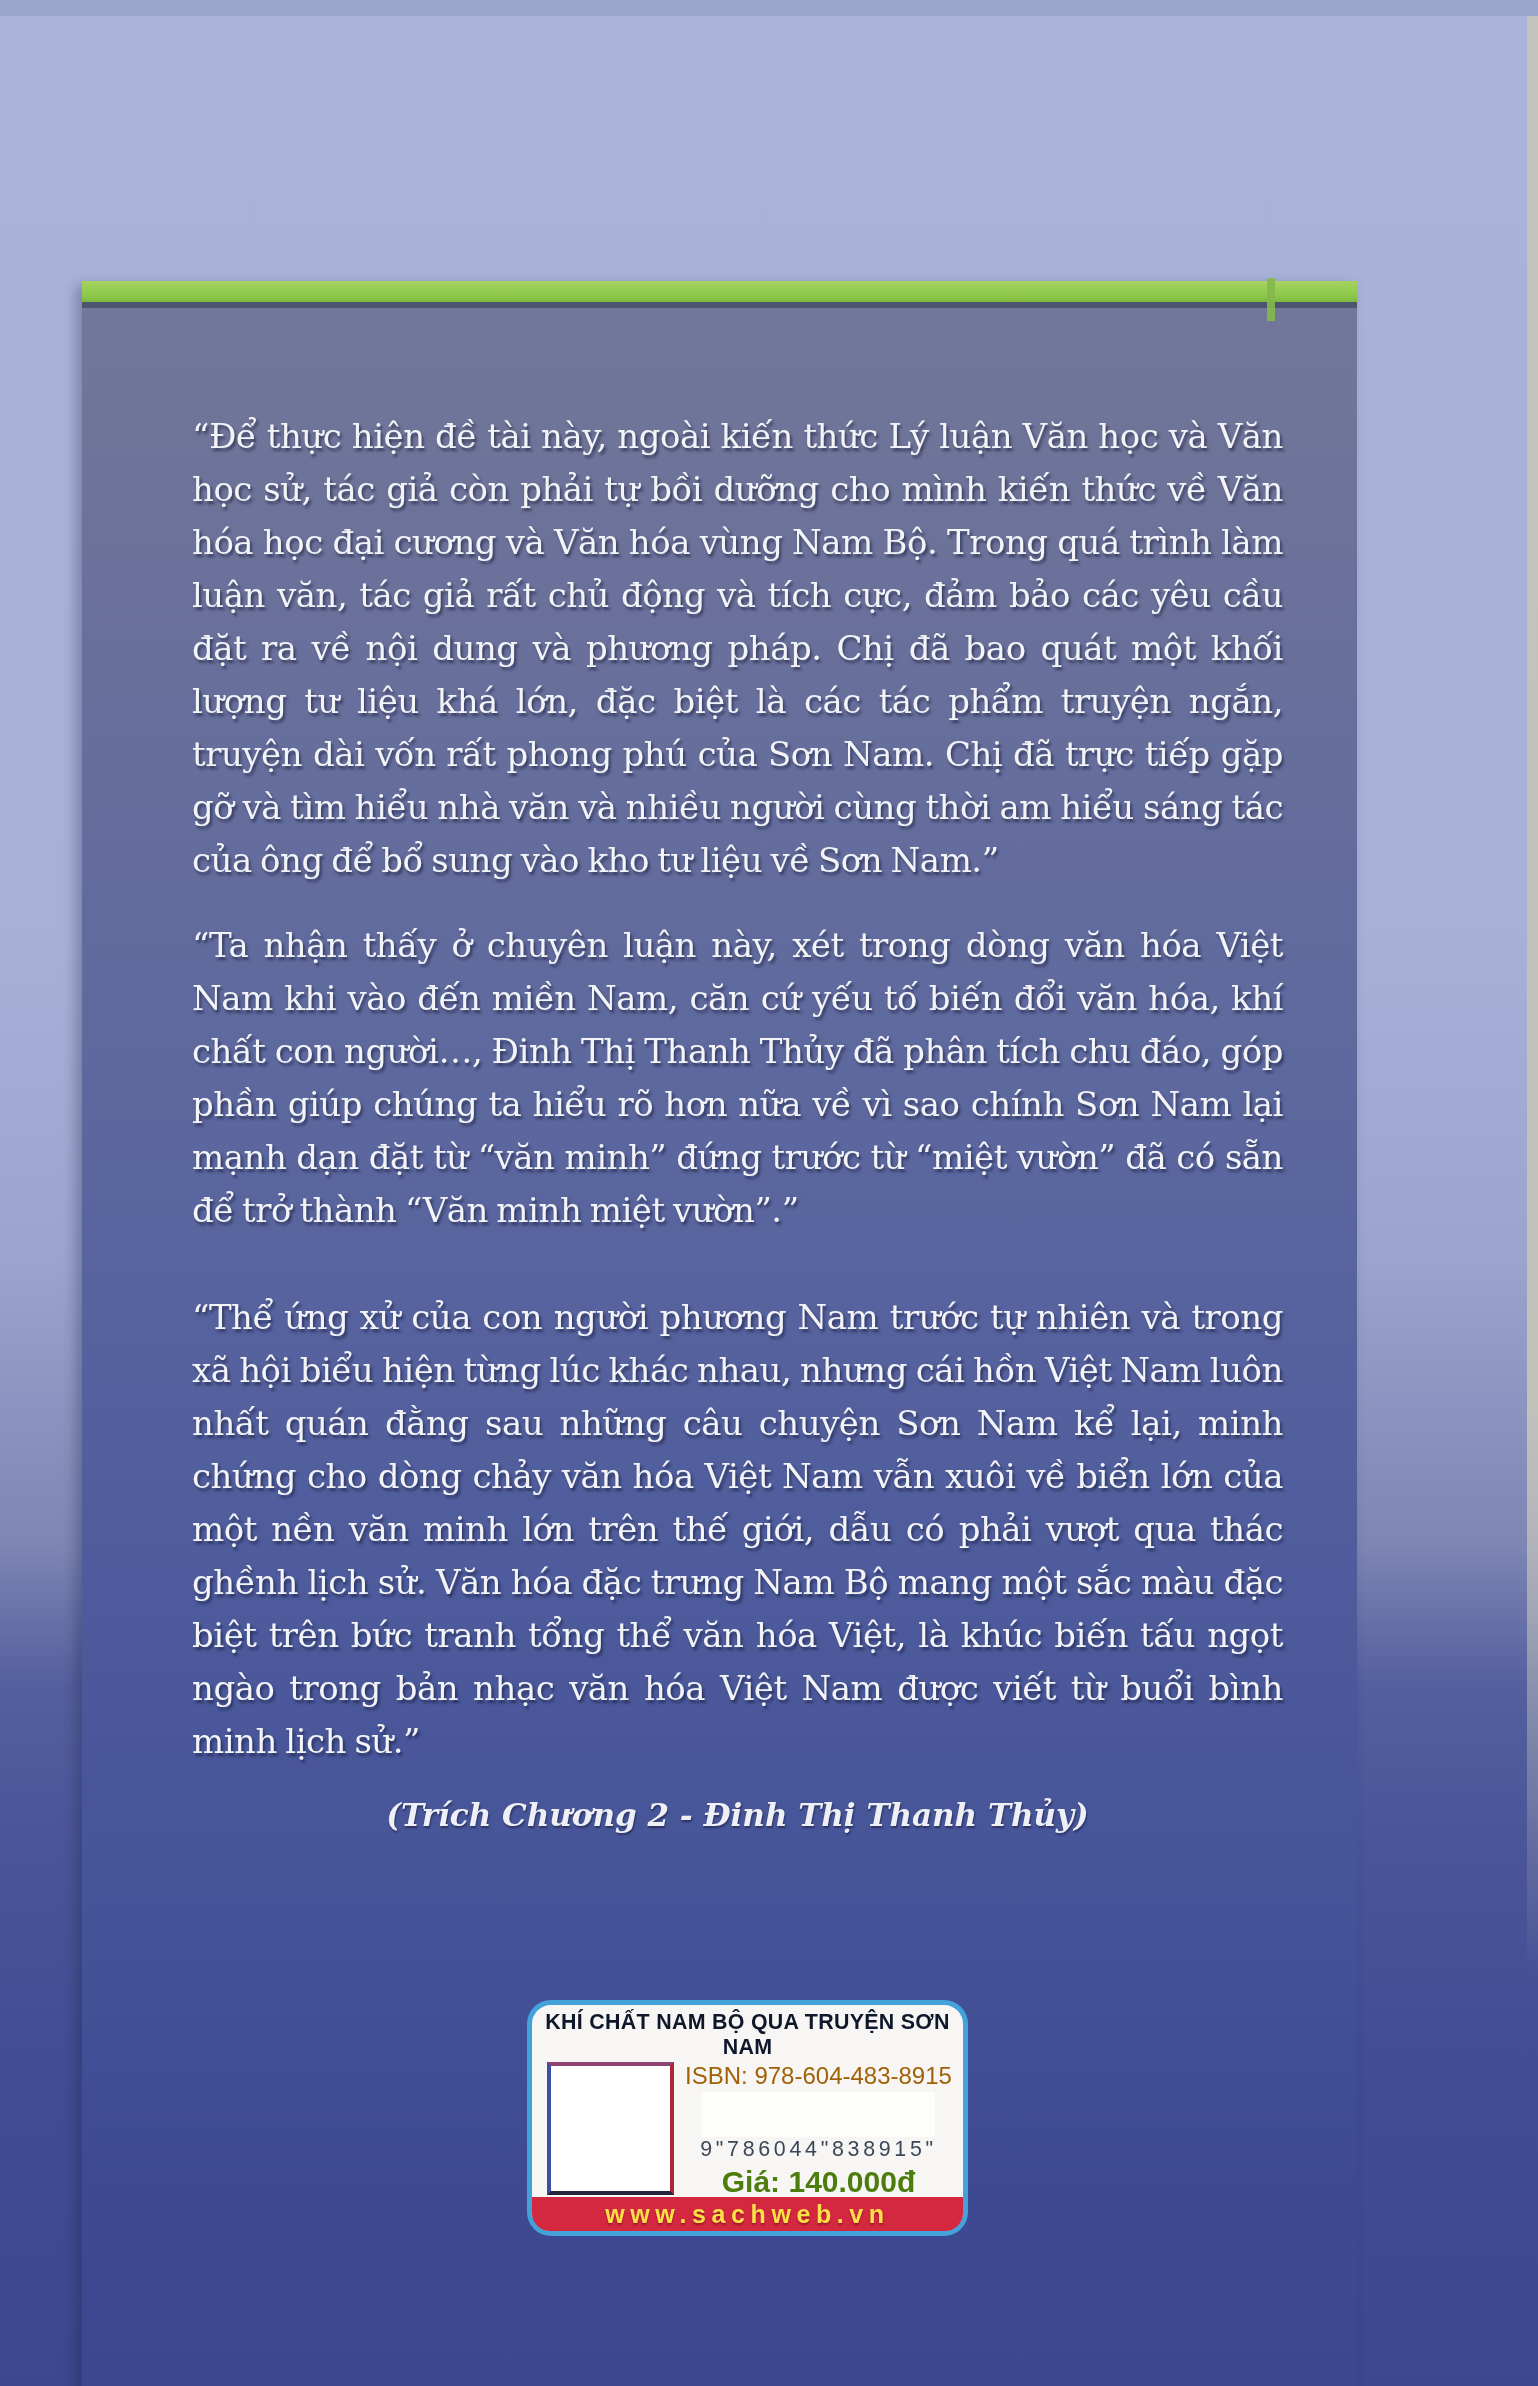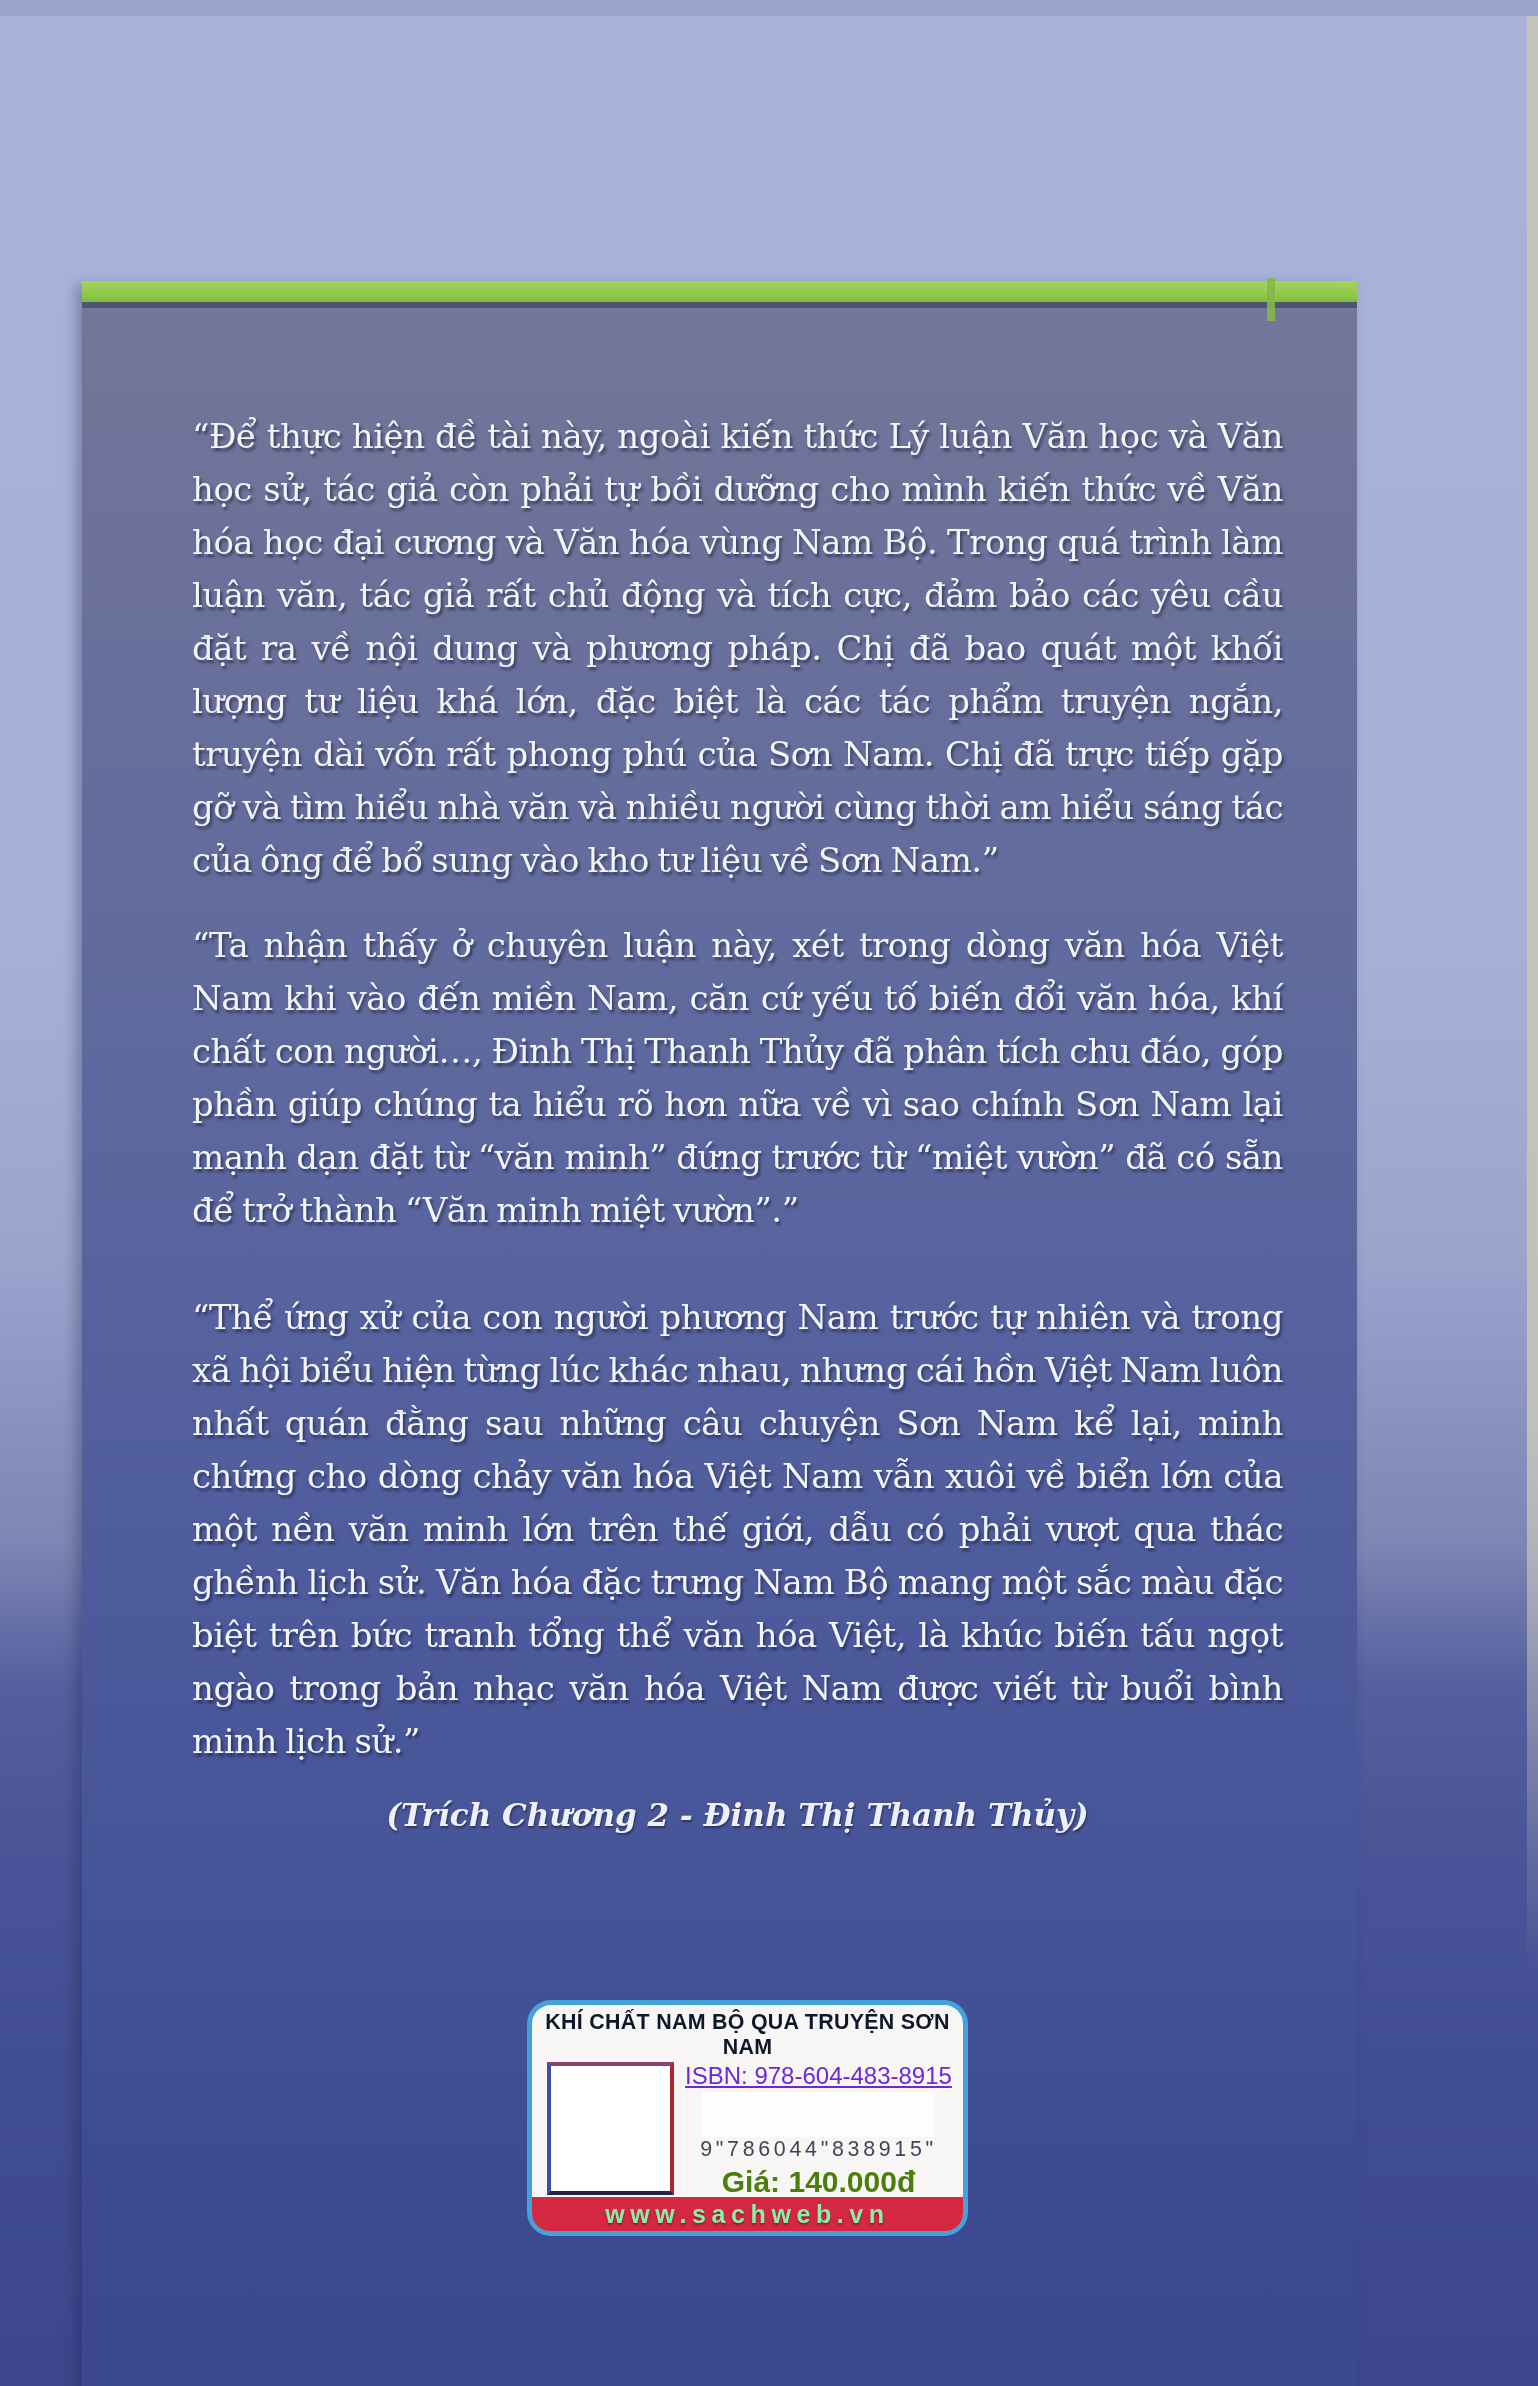--- a/index.html
+++ b/index.html
@@ -46,30 +46,30 @@
     font-family:"Liberation Sans","DejaVu Sans",sans-serif;color:#16243e;
   }
   .label-title{margin-top:4.7px;text-align:center;font-size:21.4px;font-weight:bold;letter-spacing:0.3px;color:#0f172a;}
   .label-body{display:flex;margin-top:2.8px;}
   .qr{
     width:127px;height:133px;margin-left:15px;background:#ffffff;box-sizing:border-box;
     border-top:4.7px solid #8c4370;border-left:4.7px solid #3c4fa0;
     border-right:4.7px solid #b22433;border-bottom:4.7px solid #23263c;
   }
   .label-right{flex:1;display:flex;flex-direction:column;align-items:center;}
-  .isbn{font-size:24px;color:#6d28d9;height:30px;text-decoration:underline;}
+  .isbn{font-size:24px;color:#a16207;height:30px;}
   .barcode{height:45px;width:233px;background:#fdfdfc;}
   .ean{font-size:21.4px;letter-spacing:3.7px;color:#3a4758;height:26px;white-space:nowrap;}
   .price{font-size:30px;font-weight:bold;color:#4d7c0f;margin-top:1.9px;}
   .webbar{
     position:absolute;left:0;right:0;bottom:0;height:34px;
     background:#d32840;border-radius:0 0 17.7px 17.7px;
     text-align:center;line-height:34px;
   }
-  .webbar span{color:#86efac;font-weight:bold;font-size:25px;letter-spacing:5.6px;
+  .webbar span{color:#fde047;font-weight:bold;font-size:25px;letter-spacing:5.6px;
     text-shadow:0 1.9px 1.9px rgba(120,10,25,.6);}
 </style>
 </head>
 <body>
 
 <div class="scene">
 
   <div class="edge-strip"></div>
 
   <div class="book">

